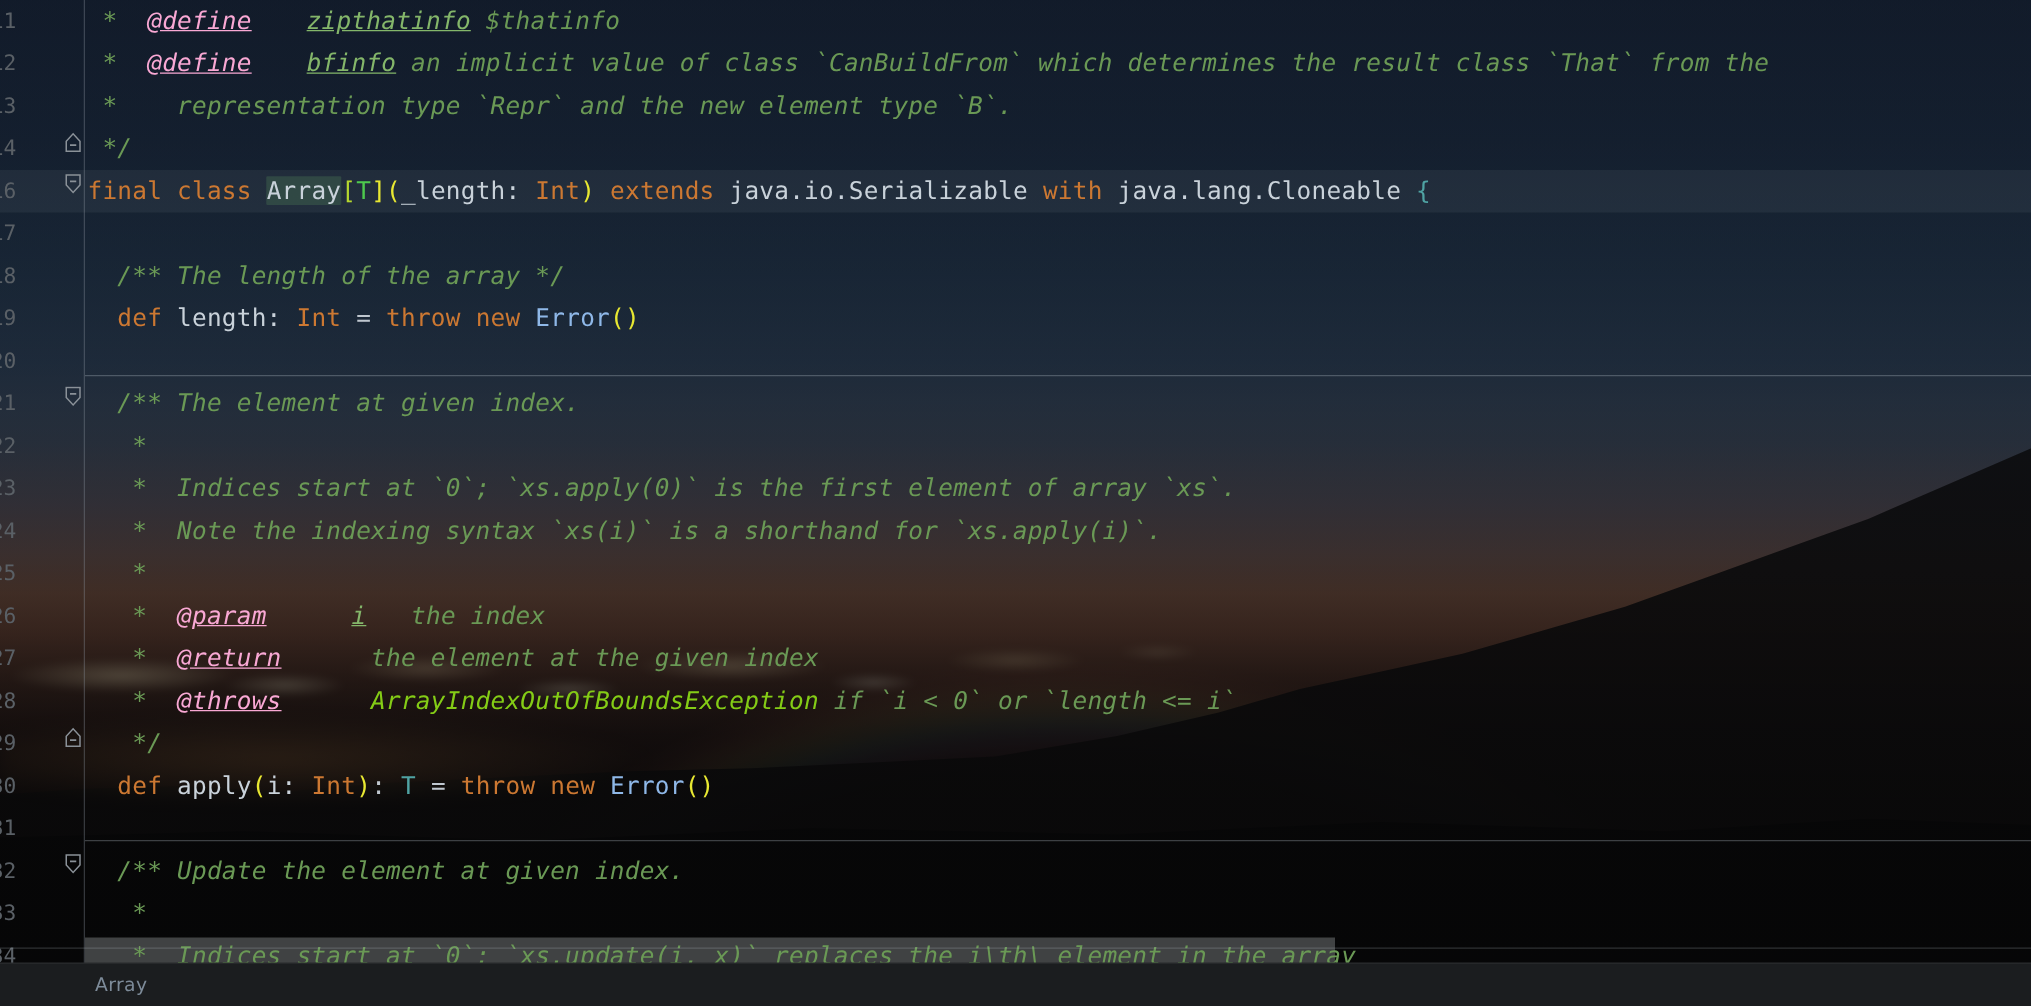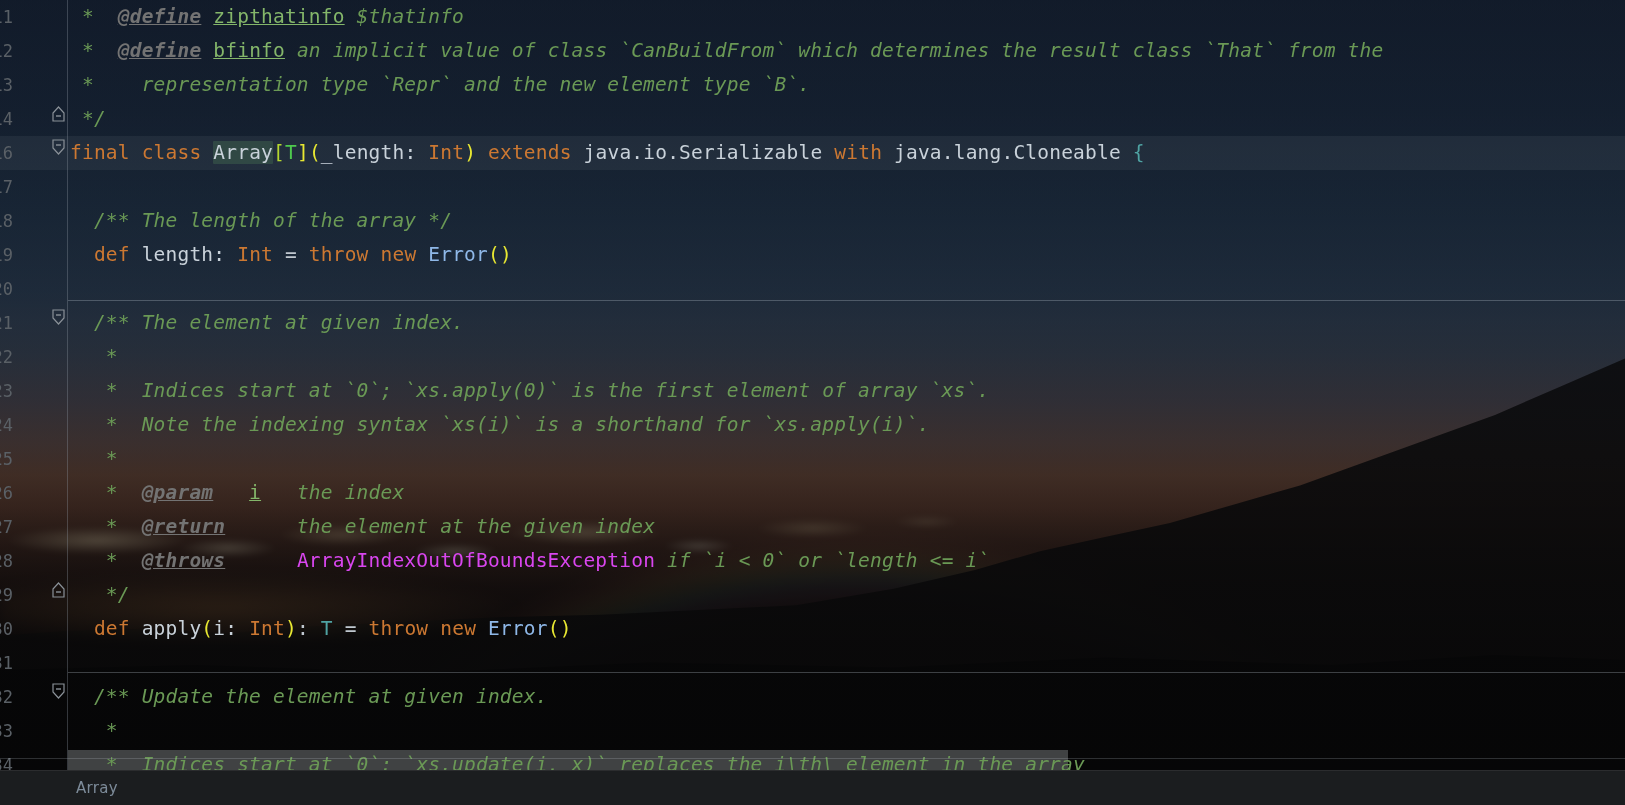--- a/index.html
+++ b/index.html
@@ -193,23 +193,23 @@
   .blk-sep {
     position: absolute;
     left: 68px; right: 0;
     height: 1px;
     background: rgba(190,200,210,0.30);
     z-index: 4;
   }
 
   
   .c-doc      { color: #6a9955; font-style: italic; }
-  .c-doctag   { color: #737373; font-style: italic; text-decoration: underline; font-weight: bold; text-align: right; }
-  .c-docparam { color: #84b66a; text-decoration: underline; }
-  .c-doctype  { color: #d946ef; }
+  .c-doctag   { color: #f9a8d4; font-style: italic; text-decoration: underline; font-weight: normal; text-align: right; }
+  .c-docparam { color: #84b66a; font-style: italic; text-decoration: underline; margin-left: 32px; }
+  .c-doctype  { color: #84cc16; font-style: italic; }
   .c-kw       { color: #cc7832; }
   .c-cls      { color: #c9d2da; }
   .c-type     { color: #4fa3a3; }
   .c-generic  { color: #4ec94e; }
   .c-brkt-y   { color: #e8e832; }
   .c-brkt-g   { color: #b5d72f; }
   .c-brkt-t   { color: #4fa3a3; }
   .c-ident    { color: #c9d2da; }
   .c-err      { color: #8fb8e8; }
   .c-plain    { color: #bfc7cf; }

